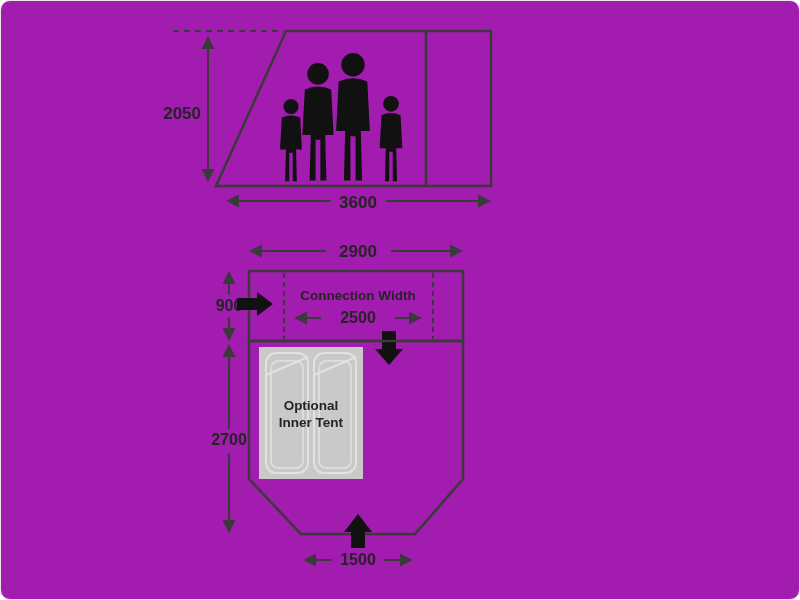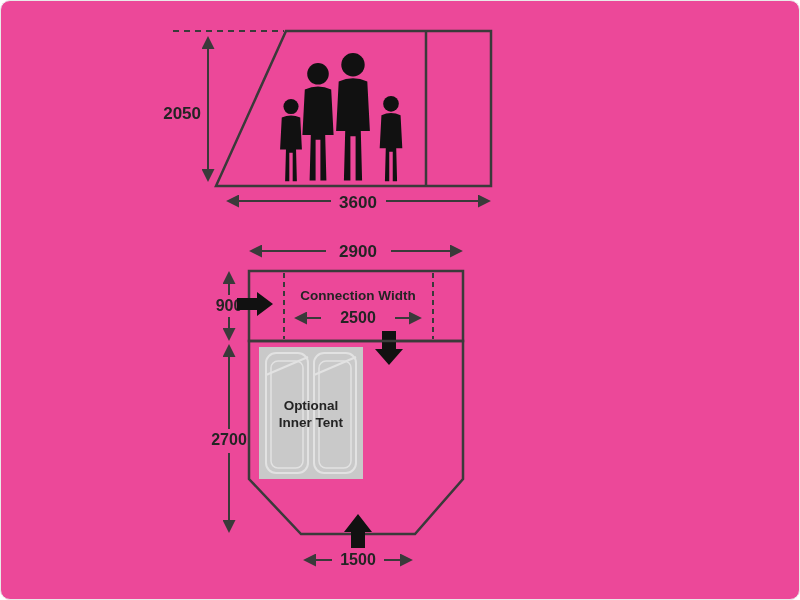--- a/index.html
+++ b/index.html
@@ -1,18 +1,18 @@
 <!DOCTYPE html>
 <html><head>
 <meta charset="utf-8">
 <style>
   html,body{margin:0;padding:0;background:#ffffff;}
   .canvas{
     width:800px;height:600px;box-sizing:border-box;position:relative;
-    background:#ec4899;border:1px solid #e9e9e9;border-radius:10px;overflow:hidden;
+    background:#a21caf;border:1px solid #e9e9e9;border-radius:10px;overflow:hidden;
     font-family:"Liberation Sans","DejaVu Sans",sans-serif;
   }
   svg{display:block;}
   .outline{fill:none;stroke:#3a3a3a;stroke-width:2.5;stroke-linejoin:miter;}
   .dim{fill:none;stroke:#3a3a3a;stroke-width:2;}
   .dashed{fill:none;stroke:#3a3a3a;stroke-width:2;stroke-dasharray:6 5;}
   .dashed2{fill:none;stroke:#3a3a3a;stroke-width:2;stroke-dasharray:5 4;}
   text{font-family:"Liberation Sans","DejaVu Sans",sans-serif;font-weight:700;fill:#242424;}
   .t17{font-size:17px;text-anchor:middle;}
   .t16{font-size:16px;text-anchor:middle;}

